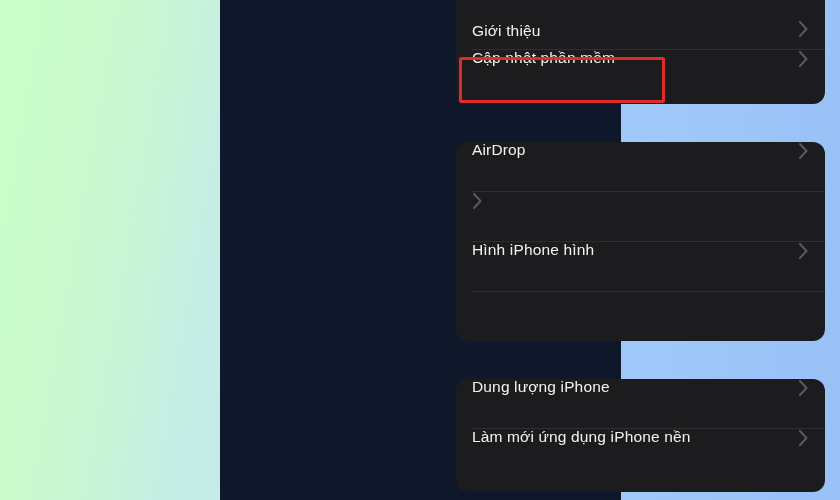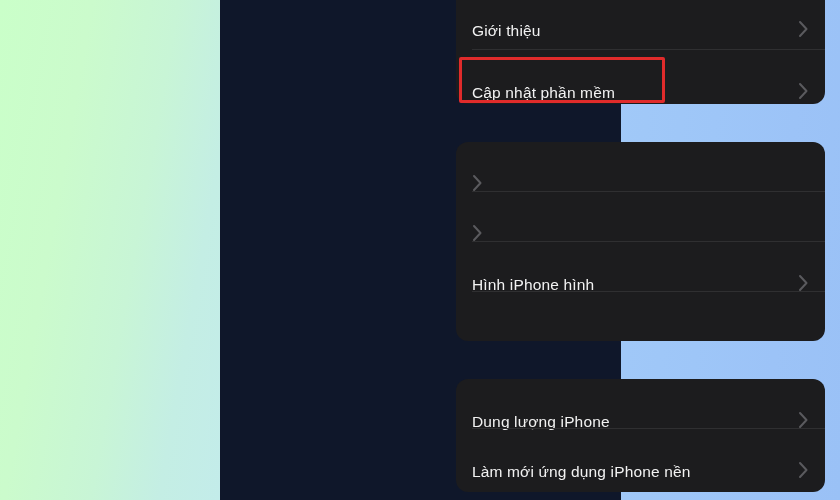--- a/index.html
+++ b/index.html
@@ -58,21 +58,21 @@
     overflow: hidden;
   }
   .card-1 { top: -22px; height: 126px; border-radius: 12px; }
   .card-2 { top: 142px; height: 199px; }
   .card-3 { top: 379px; height: 113px; }
 
   .row {
     position: relative;
     height: 50px;
     display: flex;
-    align-items: flex-end;
+    align-items: flex-start;
     box-sizing: border-box;
     padding-left: 16px;
     padding-right: 14px;
   }
   .card-1 .row:first-child { height: 72px; align-items: flex-end; padding-bottom: 12px; }
 
   .row-label {
     color: #f2f2f2;
     font-size: 15.5px;
     letter-spacing: 0.15px;
@@ -138,20 +138,21 @@
         <span class="chevron">
           <svg width="11" height="18" viewBox="0 0 11 18" fill="none" aria-hidden="true">
             <path d="M2 2 L8.5 9 L2 16" stroke="#5a5a5e" stroke-width="2" stroke-linecap="round" stroke-linejoin="round"></path>
           </svg>
         </span>
       </div>
     </div>
 
     <div class="card card-2">
       <div class="row">
+        <span class="row-label">AirDrop</span>
         <span class="chevron">
           <svg width="11" height="18" viewBox="0 0 11 18" fill="none" aria-hidden="true">
             <path d="M2 2 L8.5 9 L2 16" stroke="#5a5a5e" stroke-width="2" stroke-linecap="round" stroke-linejoin="round"></path>
           </svg>
         </span>
         <span class="divider"></span>
       </div>
       <div class="row">
         <span class="chevron">
           <svg width="11" height="18" viewBox="0 0 11 18" fill="none" aria-hidden="true">

